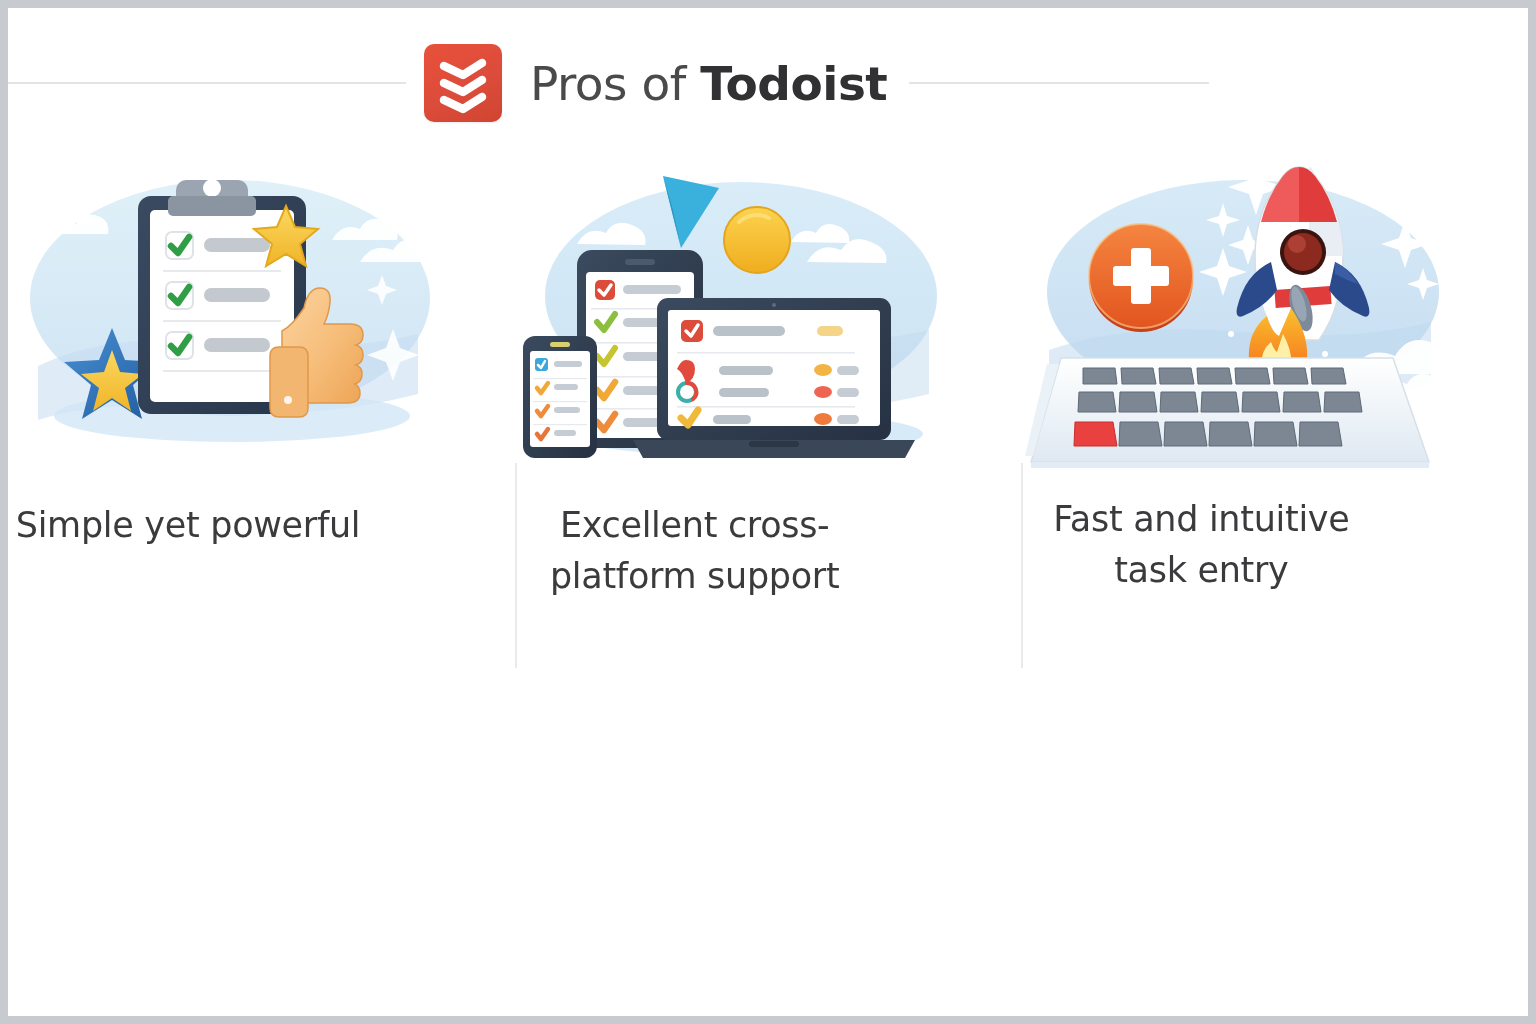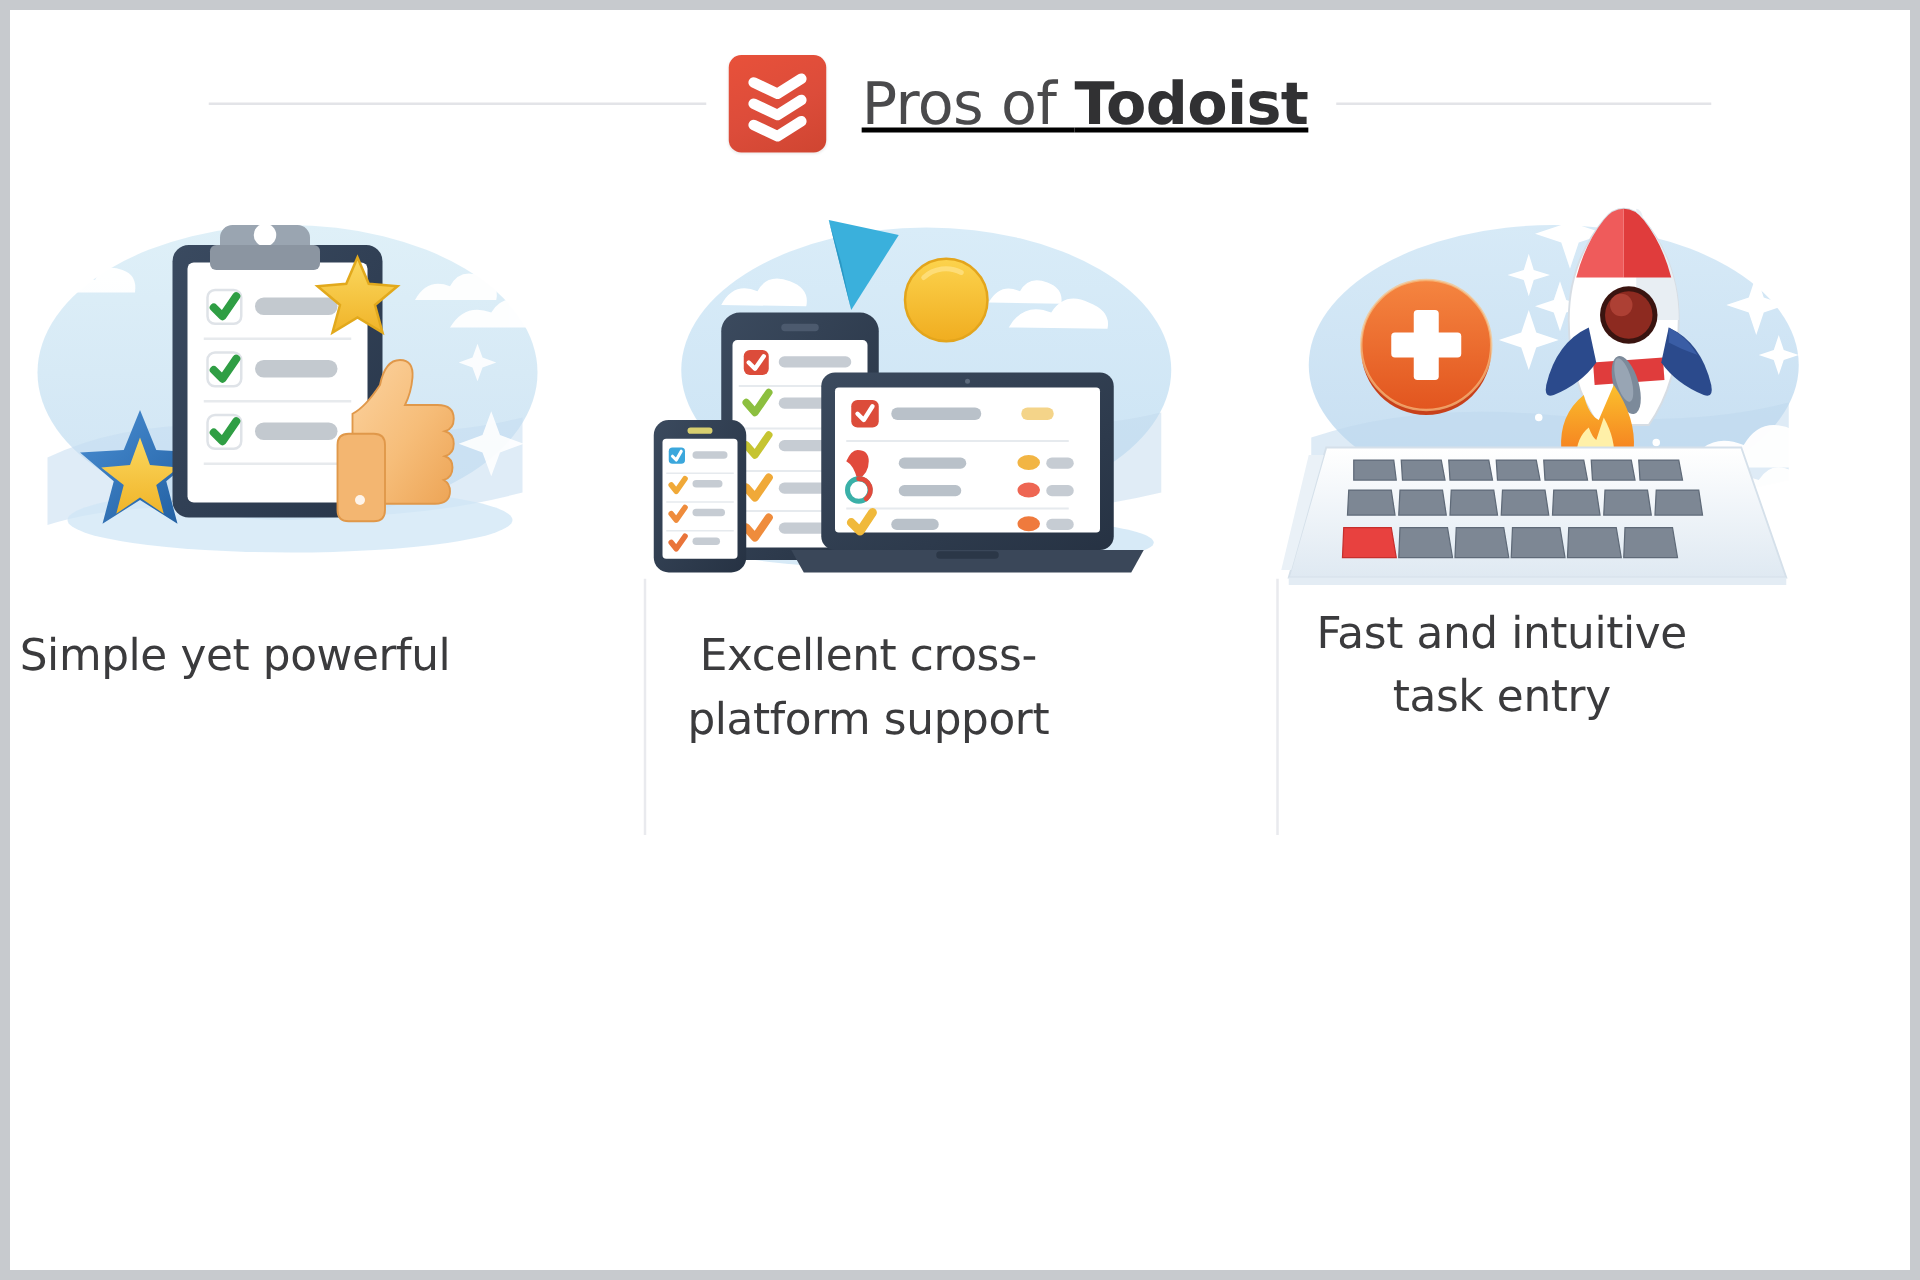--- a/index.html
+++ b/index.html
@@ -14,21 +14,21 @@
     left:8px; top:8px;
     width:1520px; height:1008px;
     background:#ffffff;
   }
 
   
   #header {
     position:absolute;
     left:0; top:30px;
     width:100%; height:90px;
-    display:flex; align-items:center; justify-content:center;text-decoration:underline;
+    display:flex; align-items:center; justify-content:flex-start;
   }
   .hdr-rule {
     height:2px;
     background:#e3e4e8;
     flex:0 0 auto;
   }
   .hdr-rule.left  { width:398px; margin-right:0px; }
   .hdr-rule.right { width:300px; margin-left:4px; }
 
   #brand { display:flex; align-items:center; gap:28px; padding:0 18px; }
@@ -86,21 +86,21 @@
     width:360px;
     text-align:center;
     font-size:35px;
     line-height:1.45;
     color:#3b3b3d;
     font-weight:400;
     font-family:"DejaVu Sans", sans-serif;
     letter-spacing:-0.3px;
   }
   .panel:nth-child(2) .caption { }
-  .panel:nth-child(3) .caption { margin-top:14px; }
+  .panel:nth-child(3) .caption { margin-top:26px; }
 </style>
 </head>
 <body>
 
 <div id="page">
 
   <div id="header">
     <div class="hdr-rule left"></div>
 
     <div id="brand">

